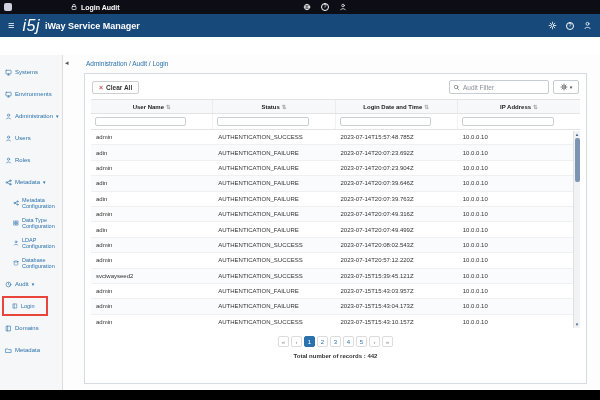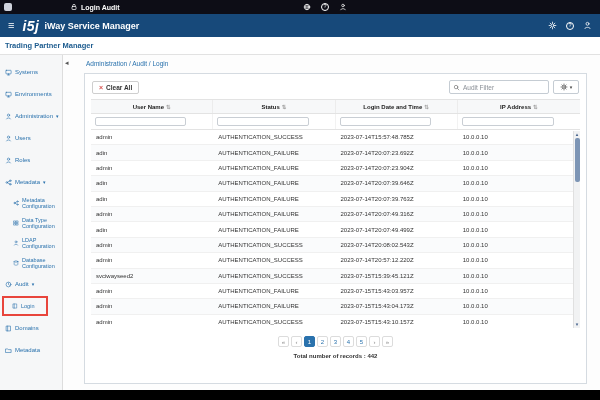--- a/index.html
+++ b/index.html
@@ -12,21 +12,21 @@
   .tb-appicon { position:absolute; left:4px; top:3px; width:8px; height:8px; background:#cfd2dc; border-radius:2px; }
   .tb-center { position:absolute; left:70px; top:0; height:14px; display:flex; align-items:center; gap:3px; font-size:7px; font-weight:bold; }
   .tb-icons { position:absolute; left:303px; top:0; height:14px; display:flex; align-items:center; gap:10px; }
   .ic { fill:none; stroke:currentColor; stroke-width:1.4; stroke-linecap:round; stroke-linejoin:round; }
   .tb-center svg, .tb-icons svg { width:8px; height:8px; }
   .help-badge { width:8px; height:8px; border:1px solid #fff; border-radius:50%; color:#fff; font-size:5.5px; display:flex; align-items:center; justify-content:center; line-height:1; }
 
   
   .header { position:absolute; top:14px; left:0; right:0; height:23px; background:#17497a; color:#fff; display:flex; align-items:center; padding:0 8px; }
   .hamburger { font-size:11px; line-height:1; cursor:pointer; }
-  .logo { font-size:14px; font-weight:bold; font-style:italic; margin-left:8px; letter-spacing:.5px;text-align:center; }
+  .logo { font-size:16px; font-weight:normal; font-style:italic; margin-left:8px; letter-spacing:.5px;text-align:center; }
   .brand { font-size:9px; font-weight:bold; margin-left:5px; }
   .header-icons { margin-left:auto; display:flex; align-items:center; gap:9px; }
   .header-icons svg { width:9px; height:9px; }
 
   
   .subtitle { position:absolute; top:37px; left:0; right:0; height:18px; background:#fff; border-bottom:1px solid #e2e2e2; color:#1d5c8f; font-size:7.5px; font-weight:bold; display:flex; align-items:center; padding-left:5px; }
 
   
   .sidebar { position:absolute; top:55px; bottom:10px; left:0; width:63px; background:#f6f7f8; border-right:1px solid #ddd; padding-top:6px; overflow:hidden; }
   .sb-item { display:flex; align-items:center; gap:3px; padding-left:5px; height:22px; color:#2a72ad; font-size:6px; cursor:pointer; }
@@ -121,21 +121,20 @@
           <path d="M8 2v2.2M8 11.8V14M2 8h2.2M11.8 8H14M3.8 3.8l1.5 1.5M10.7 10.7l1.5 1.5M12.2 3.8l-1.5 1.5M5.3 10.7l-1.5 1.5"></path>
         </svg>
       <span class="help-badge">?</span>
       <svg class="ic" viewBox="0 0 16 16">
           <circle cx="8" cy="5" r="2.6"></circle>
           <path d="M3.2 13.5c.4-3.2 9.2-3.2 9.6 0"></path>
         </svg>
     </span>
   </div>
 
-  <div class="subtitle">Trading Partner Manager</div>
 
   <nav class="sidebar">
     <div class="sb-item">
       <svg class="ic" viewBox="0 0 16 16">
           <rect x="2" y="3" width="12" height="8" rx="1"></rect>
           <path d="M5.5 13.5h5M8 11v2.5"></path>
         </svg>
       <span class="sb-label">Systems</span>
     </div>
     <div class="sb-item">

